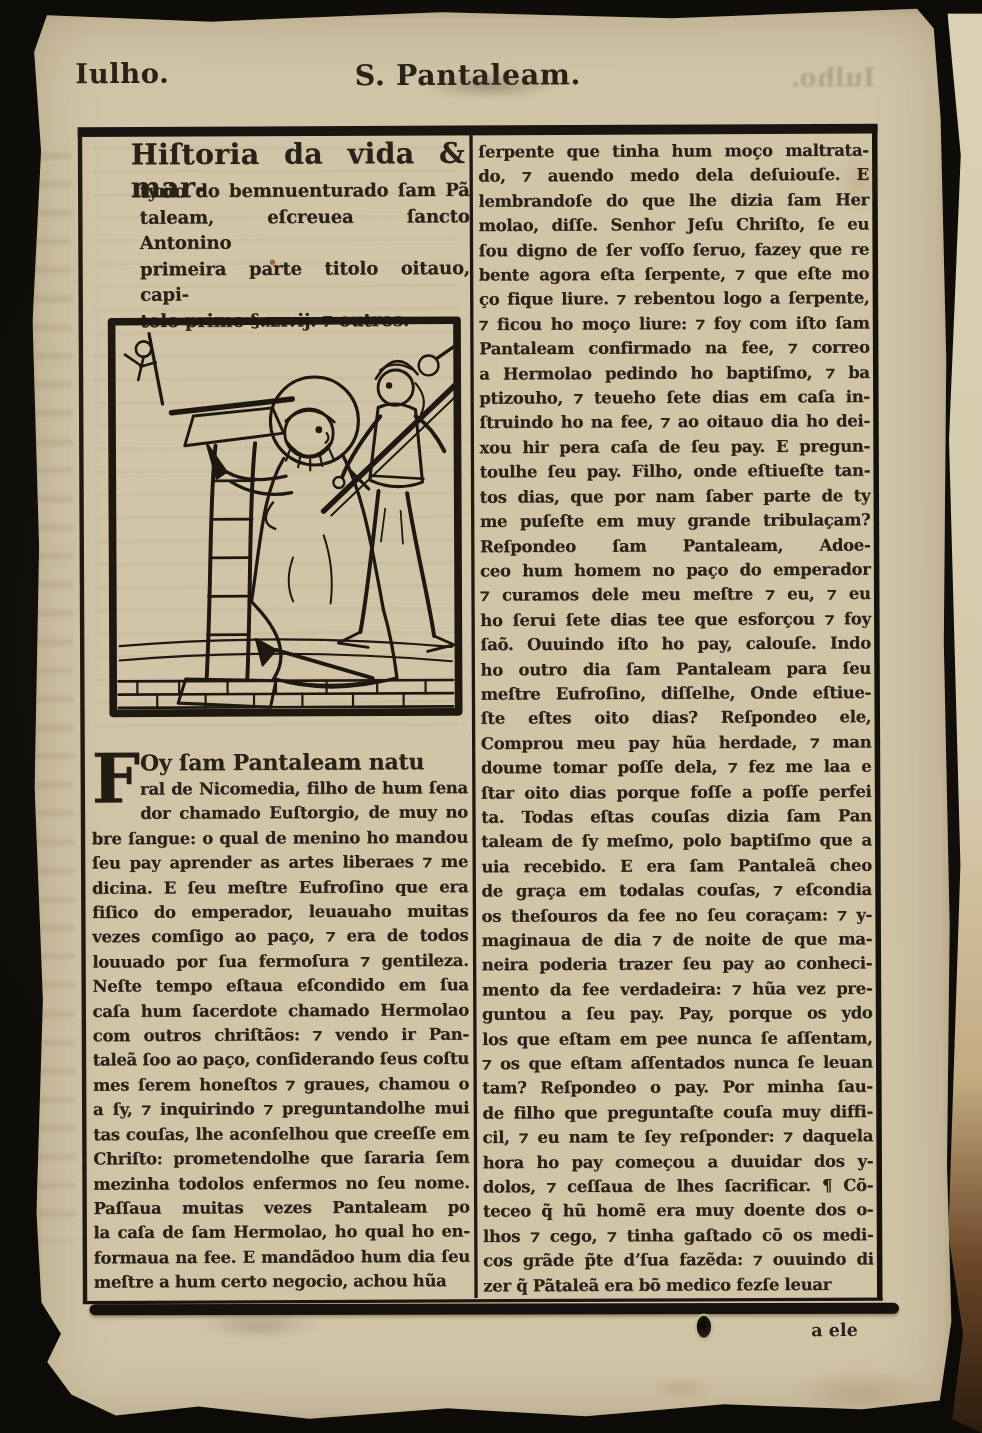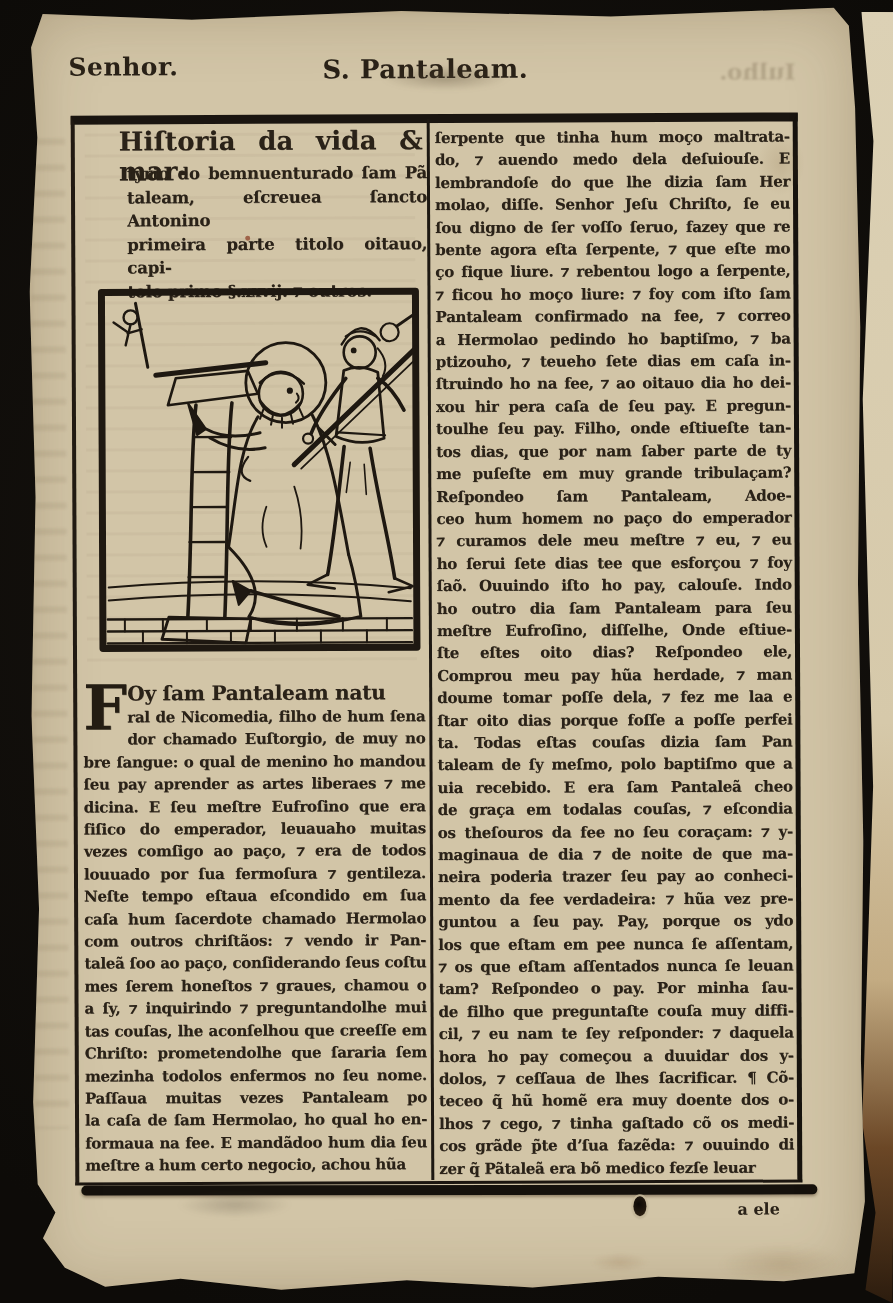--- a/index.html
+++ b/index.html
@@ -76,21 +76,21 @@
 </style>
 </head>
 <body>
 
 <div id="canvas">
 
   <div id="next-page"></div>
 
   <div id="page">
 
-    <div class="txt hdr" style="left:44px;top:44px;">Senhor.</div>
+    <div class="txt hdr" style="left:44px;top:44px;">Iulho.</div>
     <div class="txt hdr" style="left:298px;top:47px;font-size:26px;">S. Pantaleam.</div>
     <div id="hdr-smudge"></div>
     <div class="txt" id="hdr-bleed" style="left:695px;top:52px;font-size:23px;">Iulho.</div>
 
     <div id="frame"></div>
     <div id="divider"></div>
     <div id="bottom-rule"></div>
 
     <div id="bleed-stripes-l"></div>
     <div id="bleed-margin"></div>

